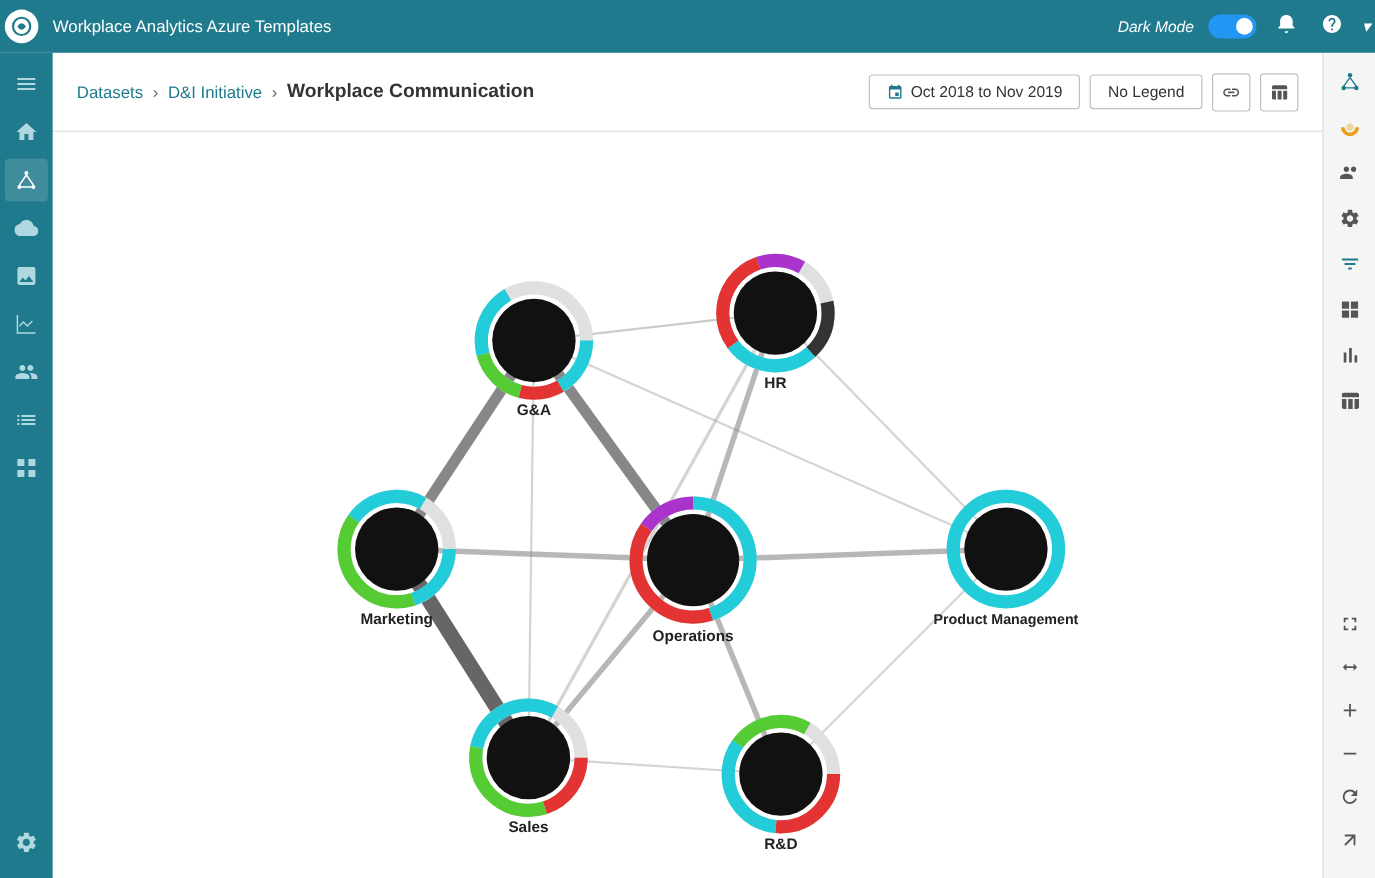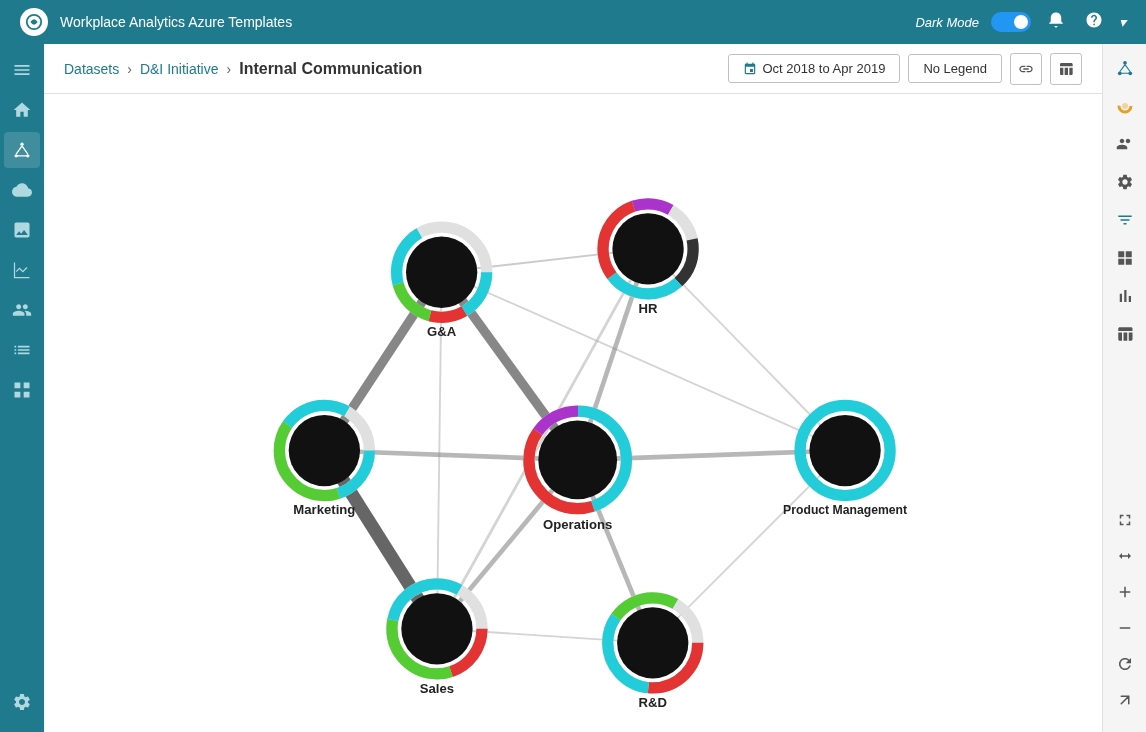--- a/index.html
+++ b/index.html
@@ -4,21 +4,21 @@
   <style>
     * { box-sizing: border-box; margin: 0; padding: 0; }
     body { font-family: 'Segoe UI', Arial, sans-serif; background: #f0f0f0; width: 1146px; height: 732px; overflow: hidden; display: flex; flex-direction: column; }
 
     
     .topbar {
       background: #1e7a8c;
       height: 44px;
       display: flex;
       align-items: center;
-      padding: 0 20px;
+      padding: 0 4px;
       flex-shrink: 0;
     }
     .topbar-logo {
       width: 28px; height: 28px;
       background: #fff;
       border-radius: 50%;
       display: flex; align-items: center; justify-content: center;
       margin-right: 12px;
     }
     .topbar-logo svg { width: 18px; height: 18px; }
@@ -91,21 +91,21 @@
     .content-area {
       flex: 1;
       background: #fff;
       display: flex;
       flex-direction: column;
       overflow: hidden;
     }
 
     
     .breadcrumb-bar {
-      height: 50px;
+      height: 66px;
       display: flex;
       align-items: center;
       padding: 0 20px;
       border-bottom: 1px solid #e0e0e0;
       gap: 8px;
       flex-shrink: 0;
     }
     .breadcrumb-link {
       color: #1e7a8c;
       font-size: 14px;
@@ -277,27 +277,27 @@
     </div>
   </div>
 
   <div class="content-area">
 
     <div class="breadcrumb-bar">
       <span class="breadcrumb-link">Datasets</span>
       <span class="breadcrumb-sep">›</span>
       <span class="breadcrumb-link">D&amp;I Initiative</span>
       <span class="breadcrumb-sep">›</span>
-      <span class="breadcrumb-current">Internal Communication</span>
+      <span class="breadcrumb-current">Workplace Communication</span>
       <div class="breadcrumb-actions">
         <button class="action-btn">
           <svg viewBox="0 0 24 24" fill="#1e7a8c">
               <path d="M17 12h-5v5h5v-5zM16 1v2H8V1H6v2H5c-1.11 0-1.99.9-1.99 2L3 19c0 1.1.89 2 2 2h14c1.1 0 2-.9 2-2V5c0-1.1-.9-2-2-2h-1V1h-2zm3 18H5V8h14v11z"></path>
             </svg>
-          <span>Oct 2018 to Apr 2019</span>
+          <span>Oct 2018 to Nov 2019</span>
         </button>
         <button class="action-btn">
           <span>No Legend</span>
         </button>
         <div class="icon-btn">
           <svg width="16" height="16" viewBox="0 0 24 24" fill="#555">
               <path d="M3.9 12c0-1.71 1.39-3.1 3.1-3.1h4V7H7c-2.76 0-5 2.24-5 5s2.24 5 5 5h4v-1.9H7c-1.71 0-3.1-1.39-3.1-3.1zM8 13h8v-2H8v2zm9-6h-4v1.9h4c1.71 0 3.1 1.39 3.1 3.1s-1.39 3.1-3.1 3.1h-4V17h4c2.76 0 5-2.24 5-5s-2.24-5-5-5z"></path>
             </svg>
         </div>
         <div class="icon-btn">

